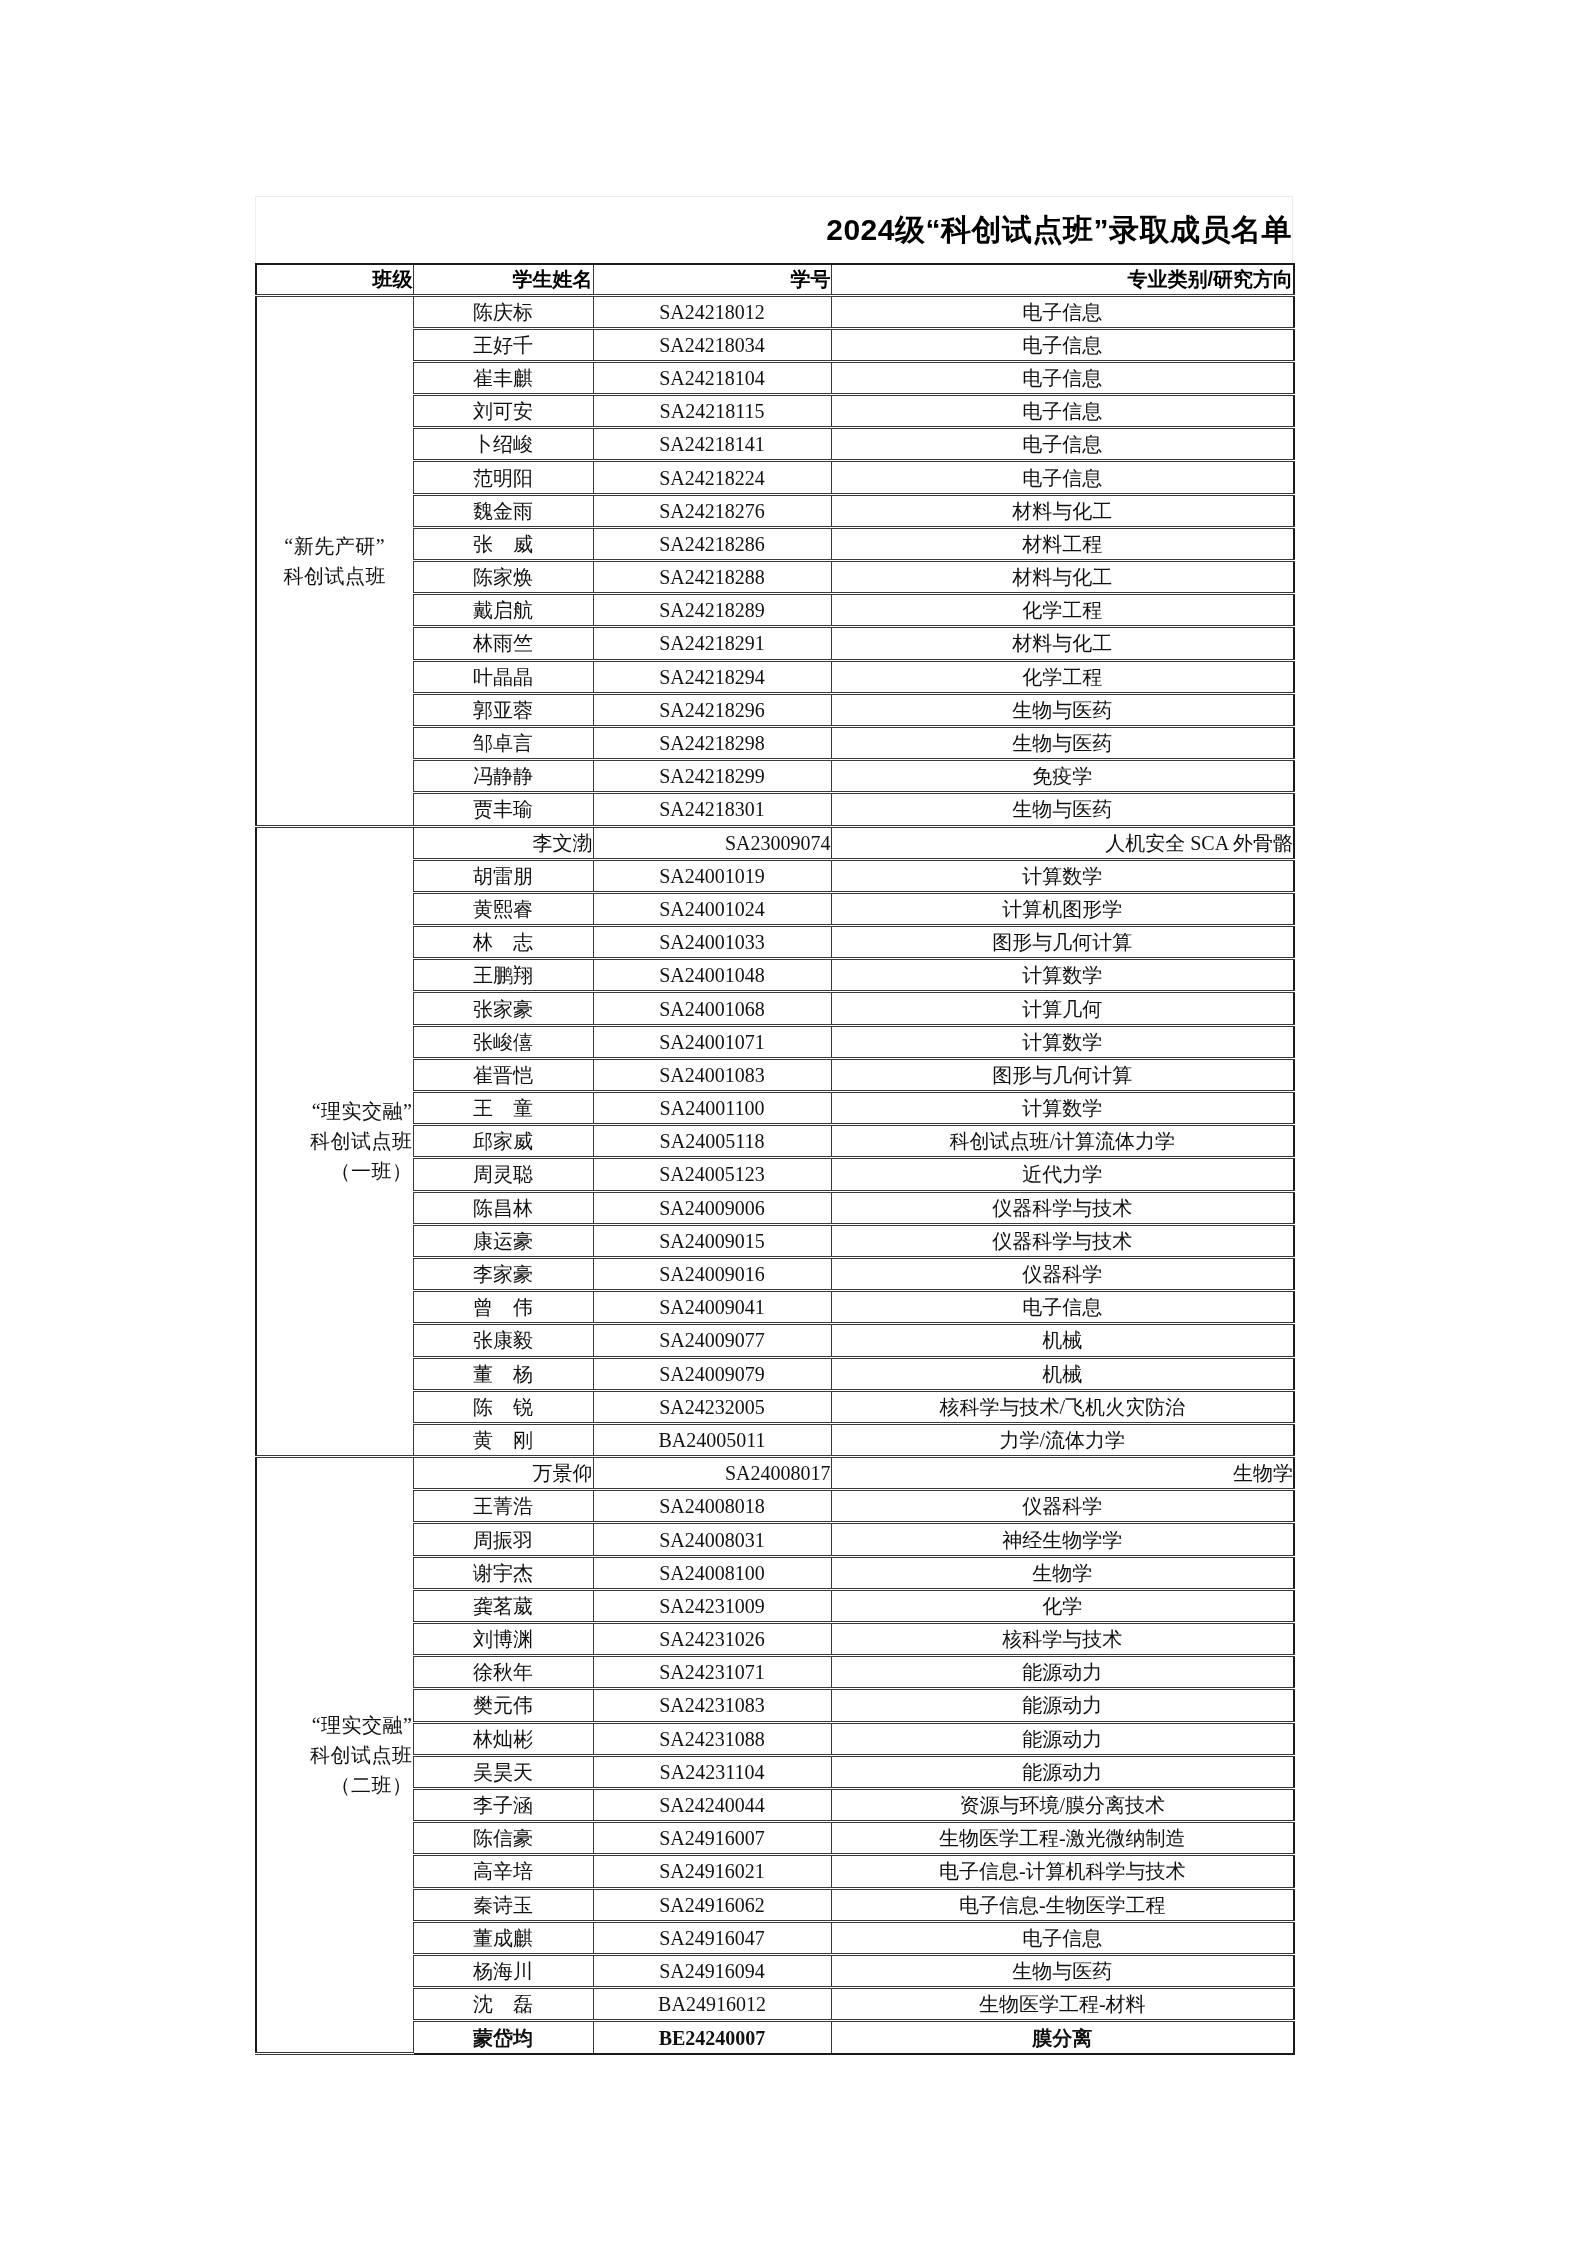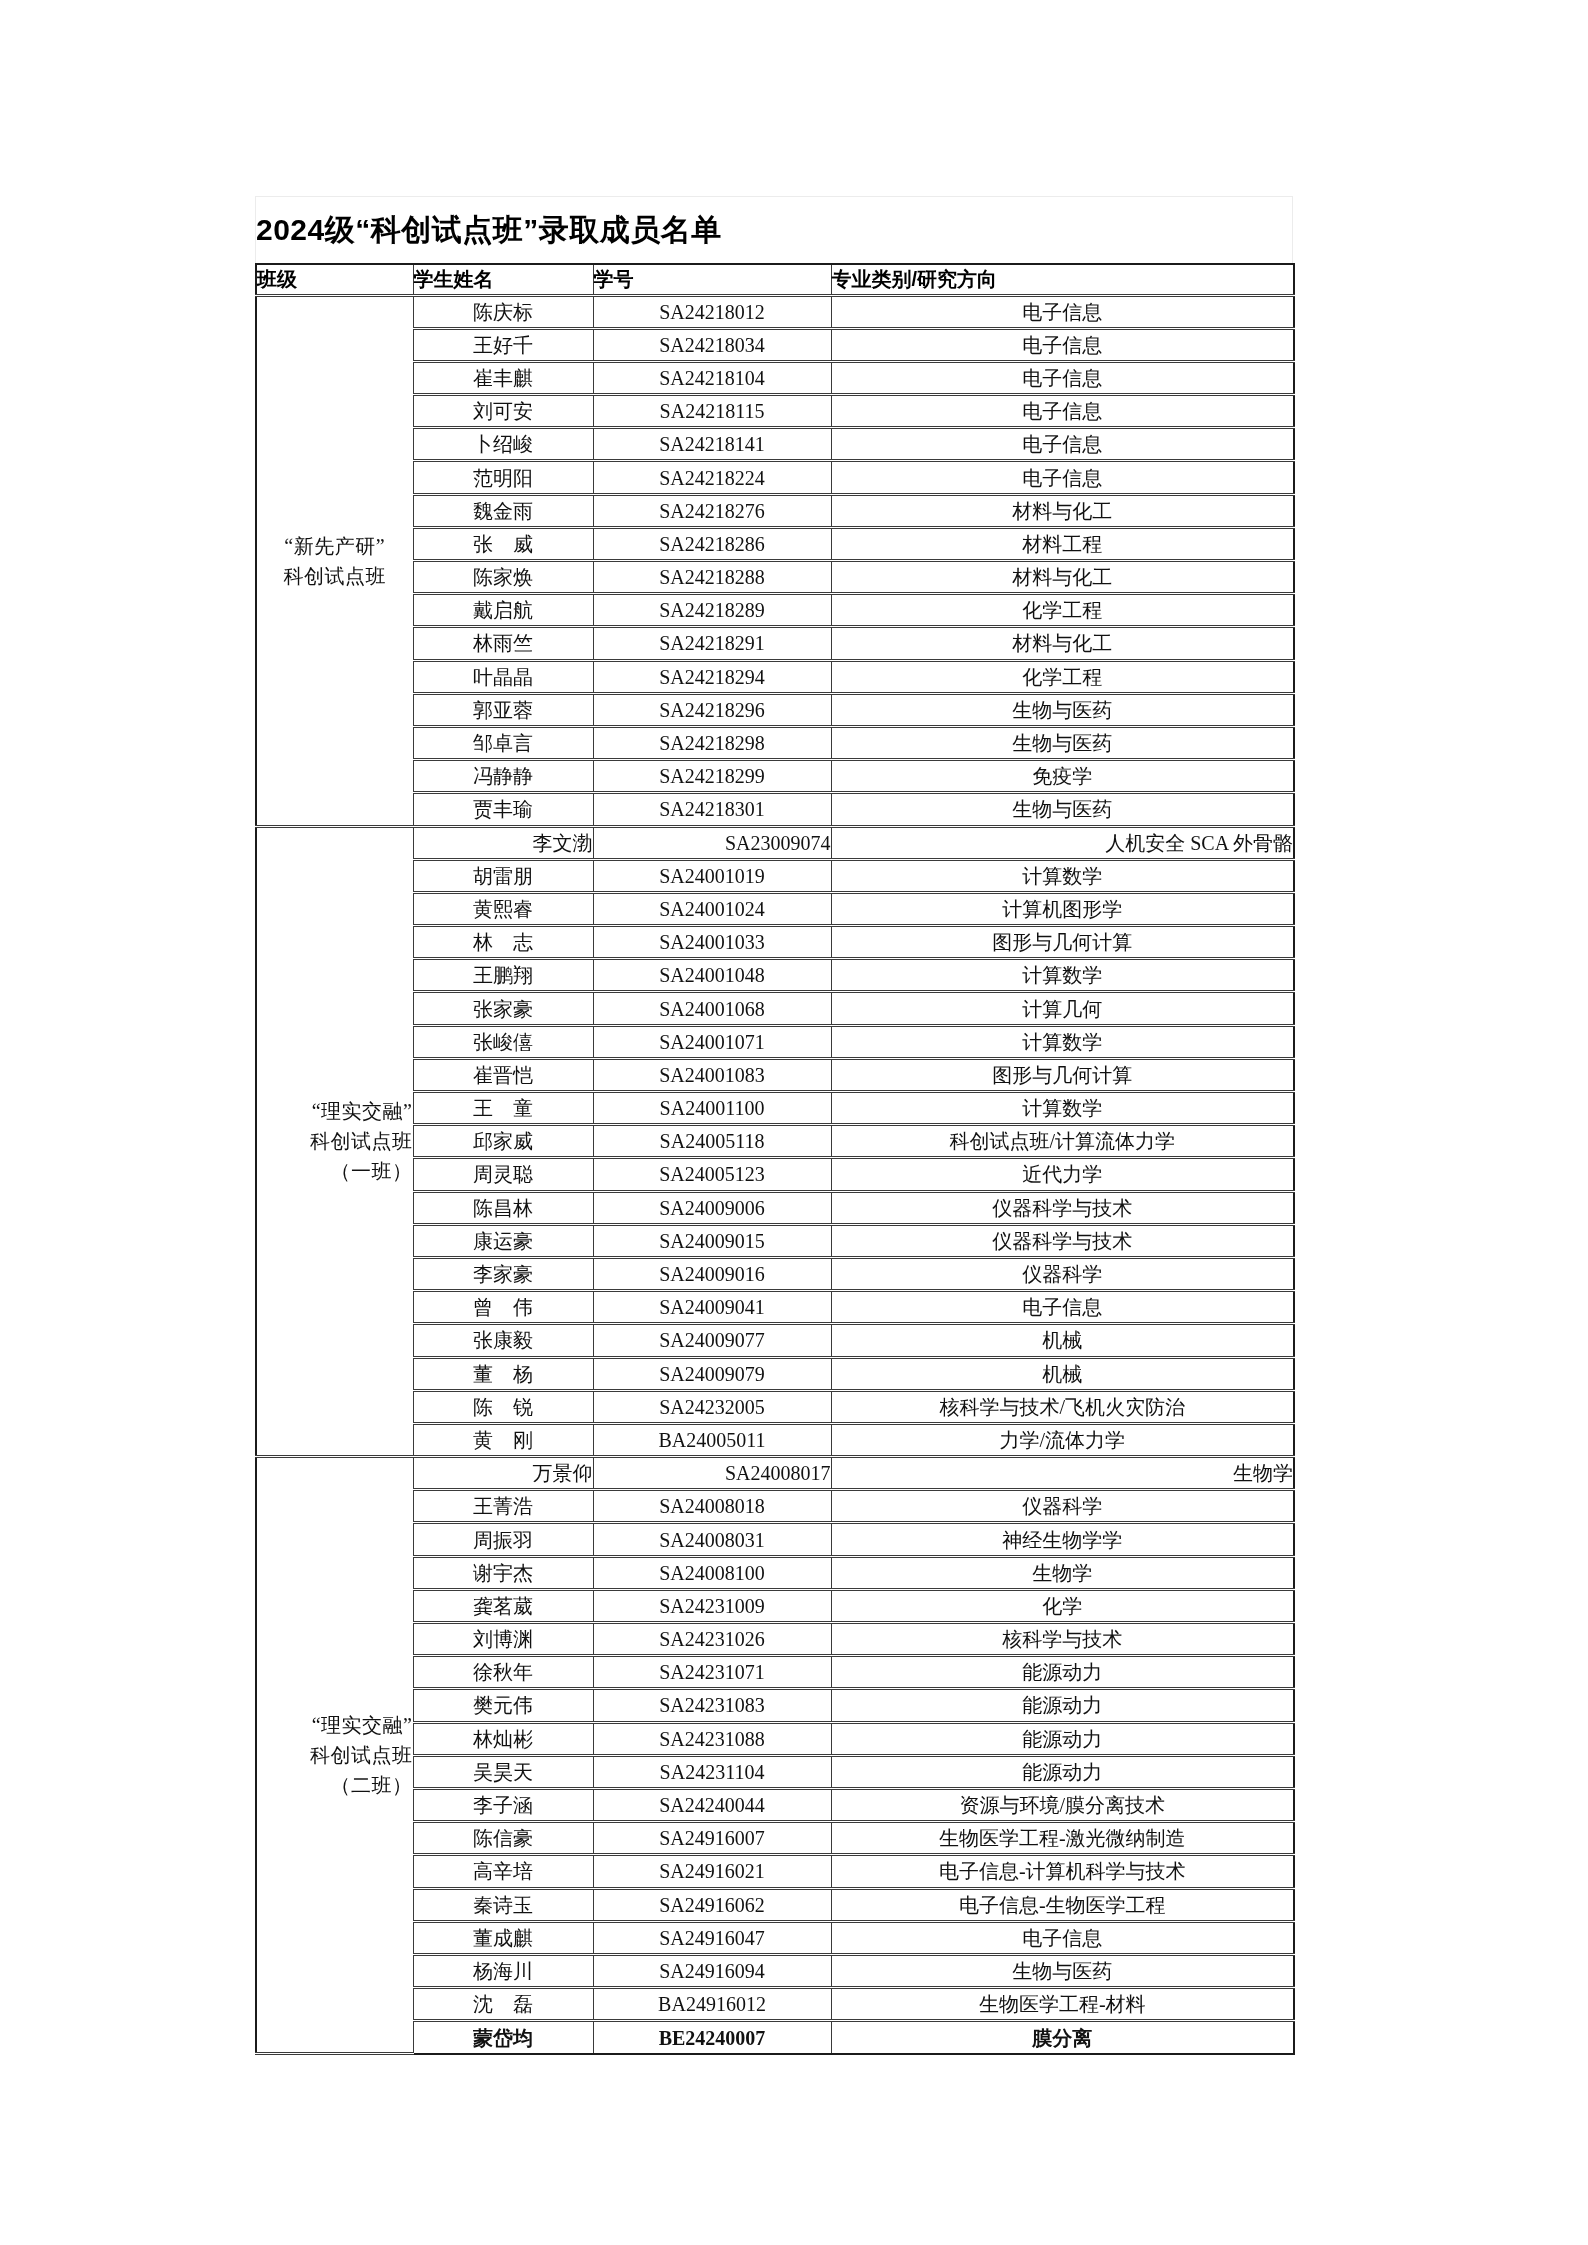--- a/index.html
+++ b/index.html
@@ -24,21 +24,21 @@
     top: 196px;
     width: 1038px;
   }
   .title-box {
     box-sizing: border-box;
     height: 67px;
     border: 1px solid #ececec;
     border-bottom: none;
     display: flex;
     align-items: center;
-    justify-content: flex-start;
+    justify-content: flex-end;
   }
   .doc-title {
     font-family: "Liberation Sans", sans-serif;
     font-weight: bold;
     font-size: 30px;
     letter-spacing: 0.5px;
     color: #000000;
     white-space: nowrap;
   }
   table.roster {
@@ -51,21 +51,21 @@
   col.c-name  { width: 180px; }
   col.c-id    { width: 238px; }
   col.c-major { width: 463px; }
 
   thead tr { height: 31px; }
   thead th {
     font-family: "Liberation Sans", sans-serif;
     font-weight: bold;
     font-size: 20px;
     color: #000000;
-    text-align: left;
+    text-align: right;
     vertical-align: middle;
     border-left: 1px solid #3a3a3a;
     border-right: 1px solid #3a3a3a;
     border-bottom: 3px double #3a3a3a;
     padding: 0;
     white-space: nowrap;
   }
   tbody tr { height: 33.2px; }
   tbody td {
     font-size: 20px;

